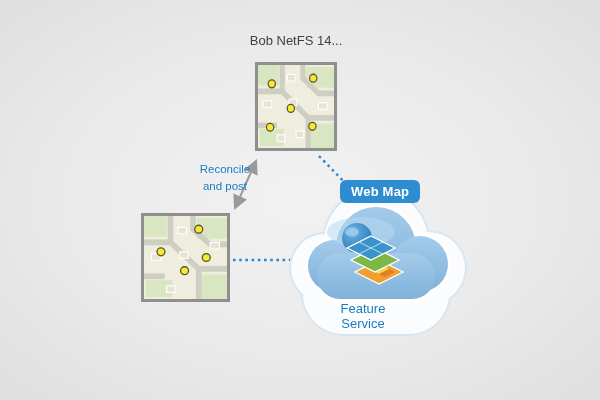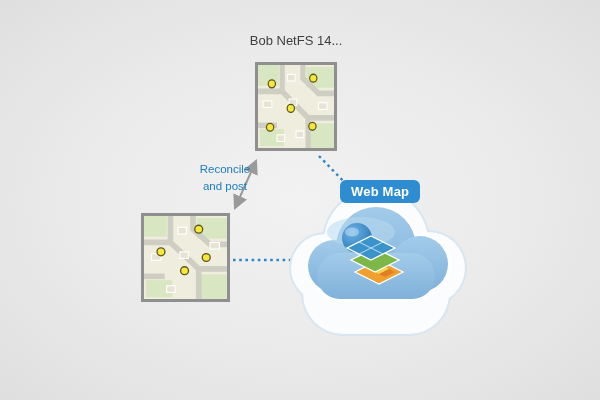--- a/index.html
+++ b/index.html
@@ -167,14 +167,15 @@
       <ellipse cx="15" cy="10" rx="7" ry="4.5" fill="#ffffff" opacity="0.35"></ellipse>
       <g transform="translate(10,14)">
         <path d="M24,0 L48,12 L24,24 L0,12 Z" fill="#3b93cb" stroke="#ffffff" stroke-width="1.3"></path>
         <path d="M12,6 L36,18 M36,6 L12,18" stroke="#bcdff2" stroke-width="1" fill="none"></path>
       </g>
     </g>
   </svg>
 
   <div class="badge">Web Map</div>
 
+  <div class="label fs-label">Feature Service</div>
 
 </div>
 
 </body></html>

